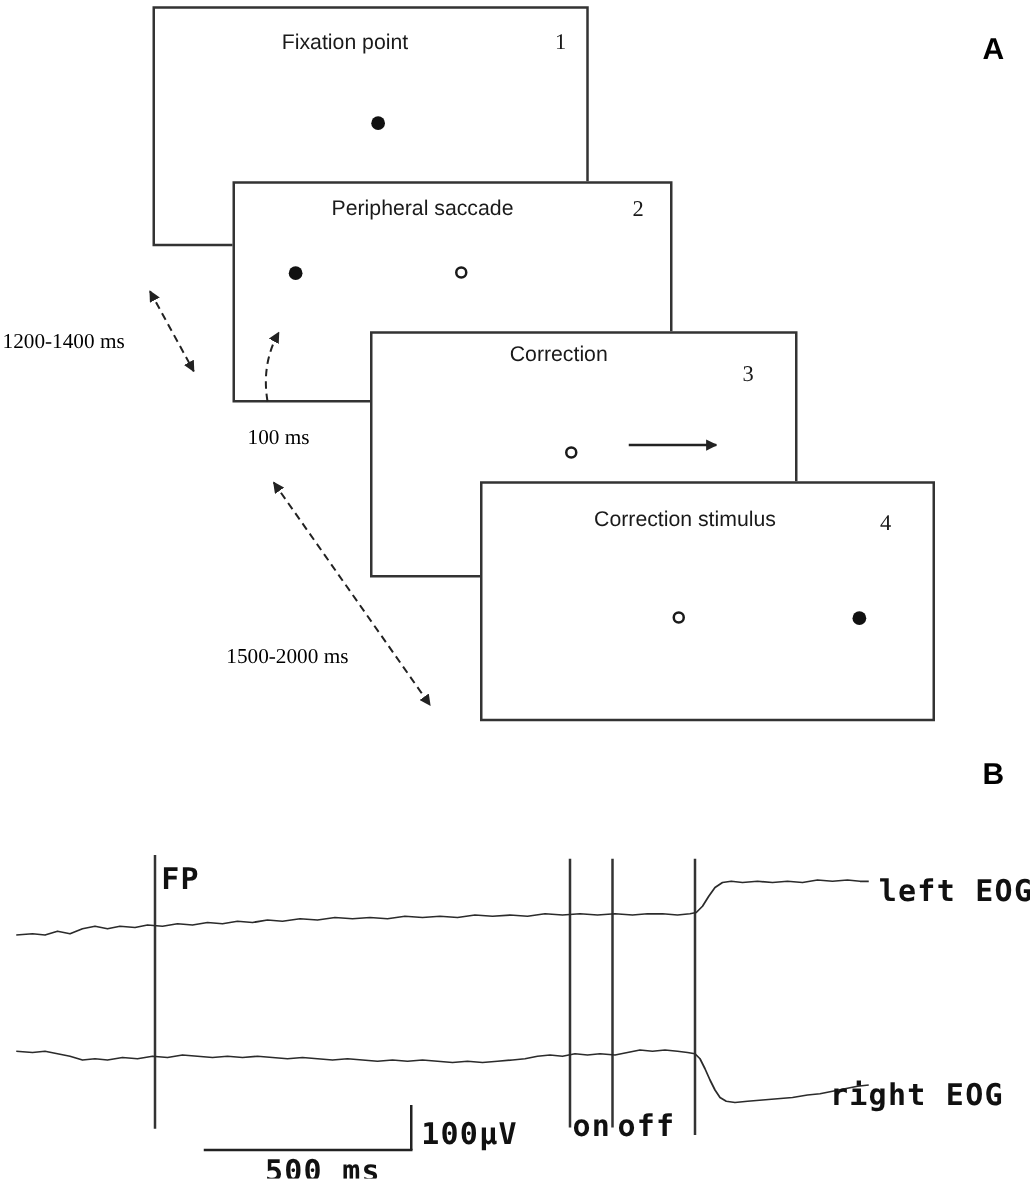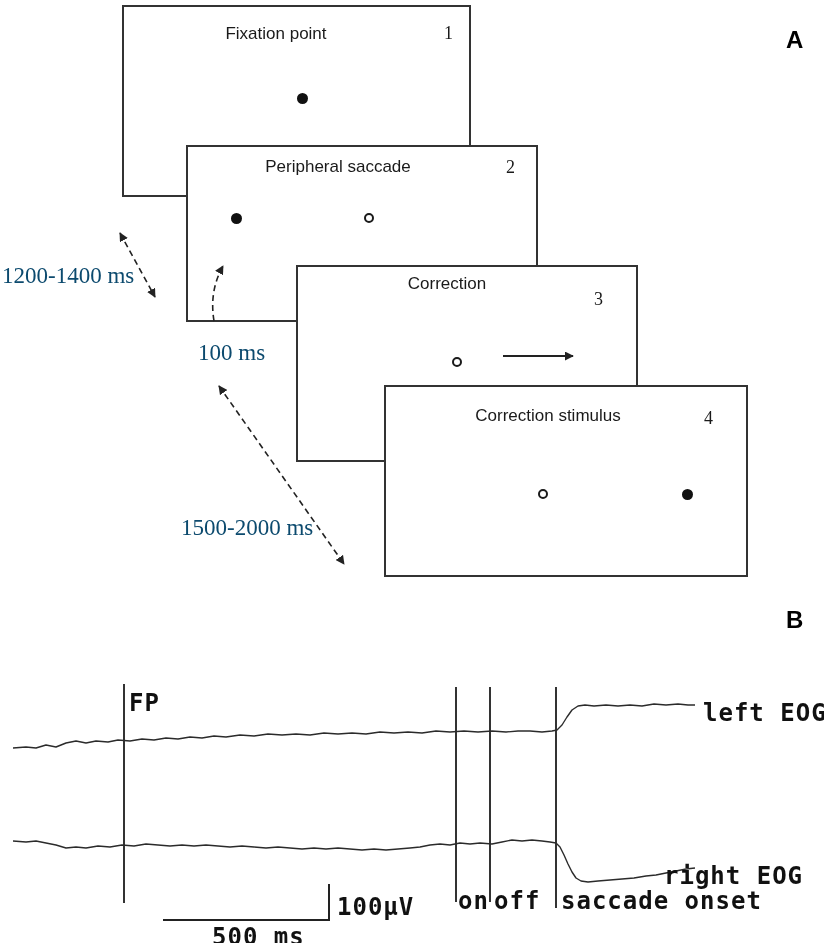--- a/index.html
+++ b/index.html
@@ -20,21 +20,21 @@
   .s3 .screen-title{left:149px;top:7px;}    .s3 .screen-number{left:296px;top:22px;}
   .s4 .screen-title{left:162px;top:19px;}   .s4 .screen-number{left:318px;top:21px;}
 
   
   .dot,.circle{position:absolute;z-index:6;border-radius:50%;box-sizing:border-box;}
   .dot{width:11px;height:11px;background:#111;}
   .circle{width:10px;height:10px;background:#fff;border:2px solid #1a1a1a;}
 
   
   .timing-label{position:absolute;z-index:6;font-family:"Liberation Serif",serif;
-                font-size:23px;white-space:nowrap;color:#0c4a6e;}
+                font-size:17px;white-space:nowrap;color:#000000;}
   .panel-letter{position:absolute;z-index:6;font-weight:bold;font-size:24px;color:#000;}
 
   
   .mono-label{position:absolute;z-index:6;font-family:"DejaVu Sans Mono","Liberation Mono",monospace;
               font-weight:bold;font-size:24px;letter-spacing:1px;line-height:1;color:#111;white-space:nowrap;}
 
   
   #fig-svg{position:absolute;left:0;top:0;z-index:5;pointer-events:none;}
   .dashed-arrow{stroke:#222;stroke-width:1.6;fill:none;stroke-dasharray:6 4;}
   .solid-arrow{stroke:#222;stroke-width:2;fill:none;}
@@ -77,21 +77,20 @@
 
   <div class="panel-letter" style="left:786px;top:26px;">A</div>
   <div class="panel-letter" style="left:786px;top:606px;">B</div>
 
   <div class="mono-label" style="left:129px;top:691px;">FP</div>
   <div class="mono-label" style="left:703px;top:701px;">left EOG</div>
   <div class="mono-label" style="left:664px;top:864px;">right EOG</div>
   <div class="mono-label" style="left:426px;top:889px;margin-left:32px;">on</div>
   <div class="mono-label" style="left:459px;top:959px;margin-top:27px;">PT</div>
   <div class="mono-label" style="left:494px;top:889px;">off</div>
-  <div class="mono-label" style="left:561px;top:889px;">saccade onset</div>
   <div class="mono-label" style="left:337px;top:895px;">100µV</div>
   <div class="mono-label" style="left:212px;top:925px;">500 ms</div>
 
   <svg id="fig-svg" width="824" height="943" viewBox="0 0 824 943">
     <defs>
       <marker id="ah" viewBox="0 0 10 10" refX="9" refY="5" markerWidth="9" markerHeight="9" orient="auto-start-reverse" markerUnits="userSpaceOnUse">
         <path d="M0,0 L10,5 L0,10 z" fill="#222"></path>
       </marker>
     </defs>
 

